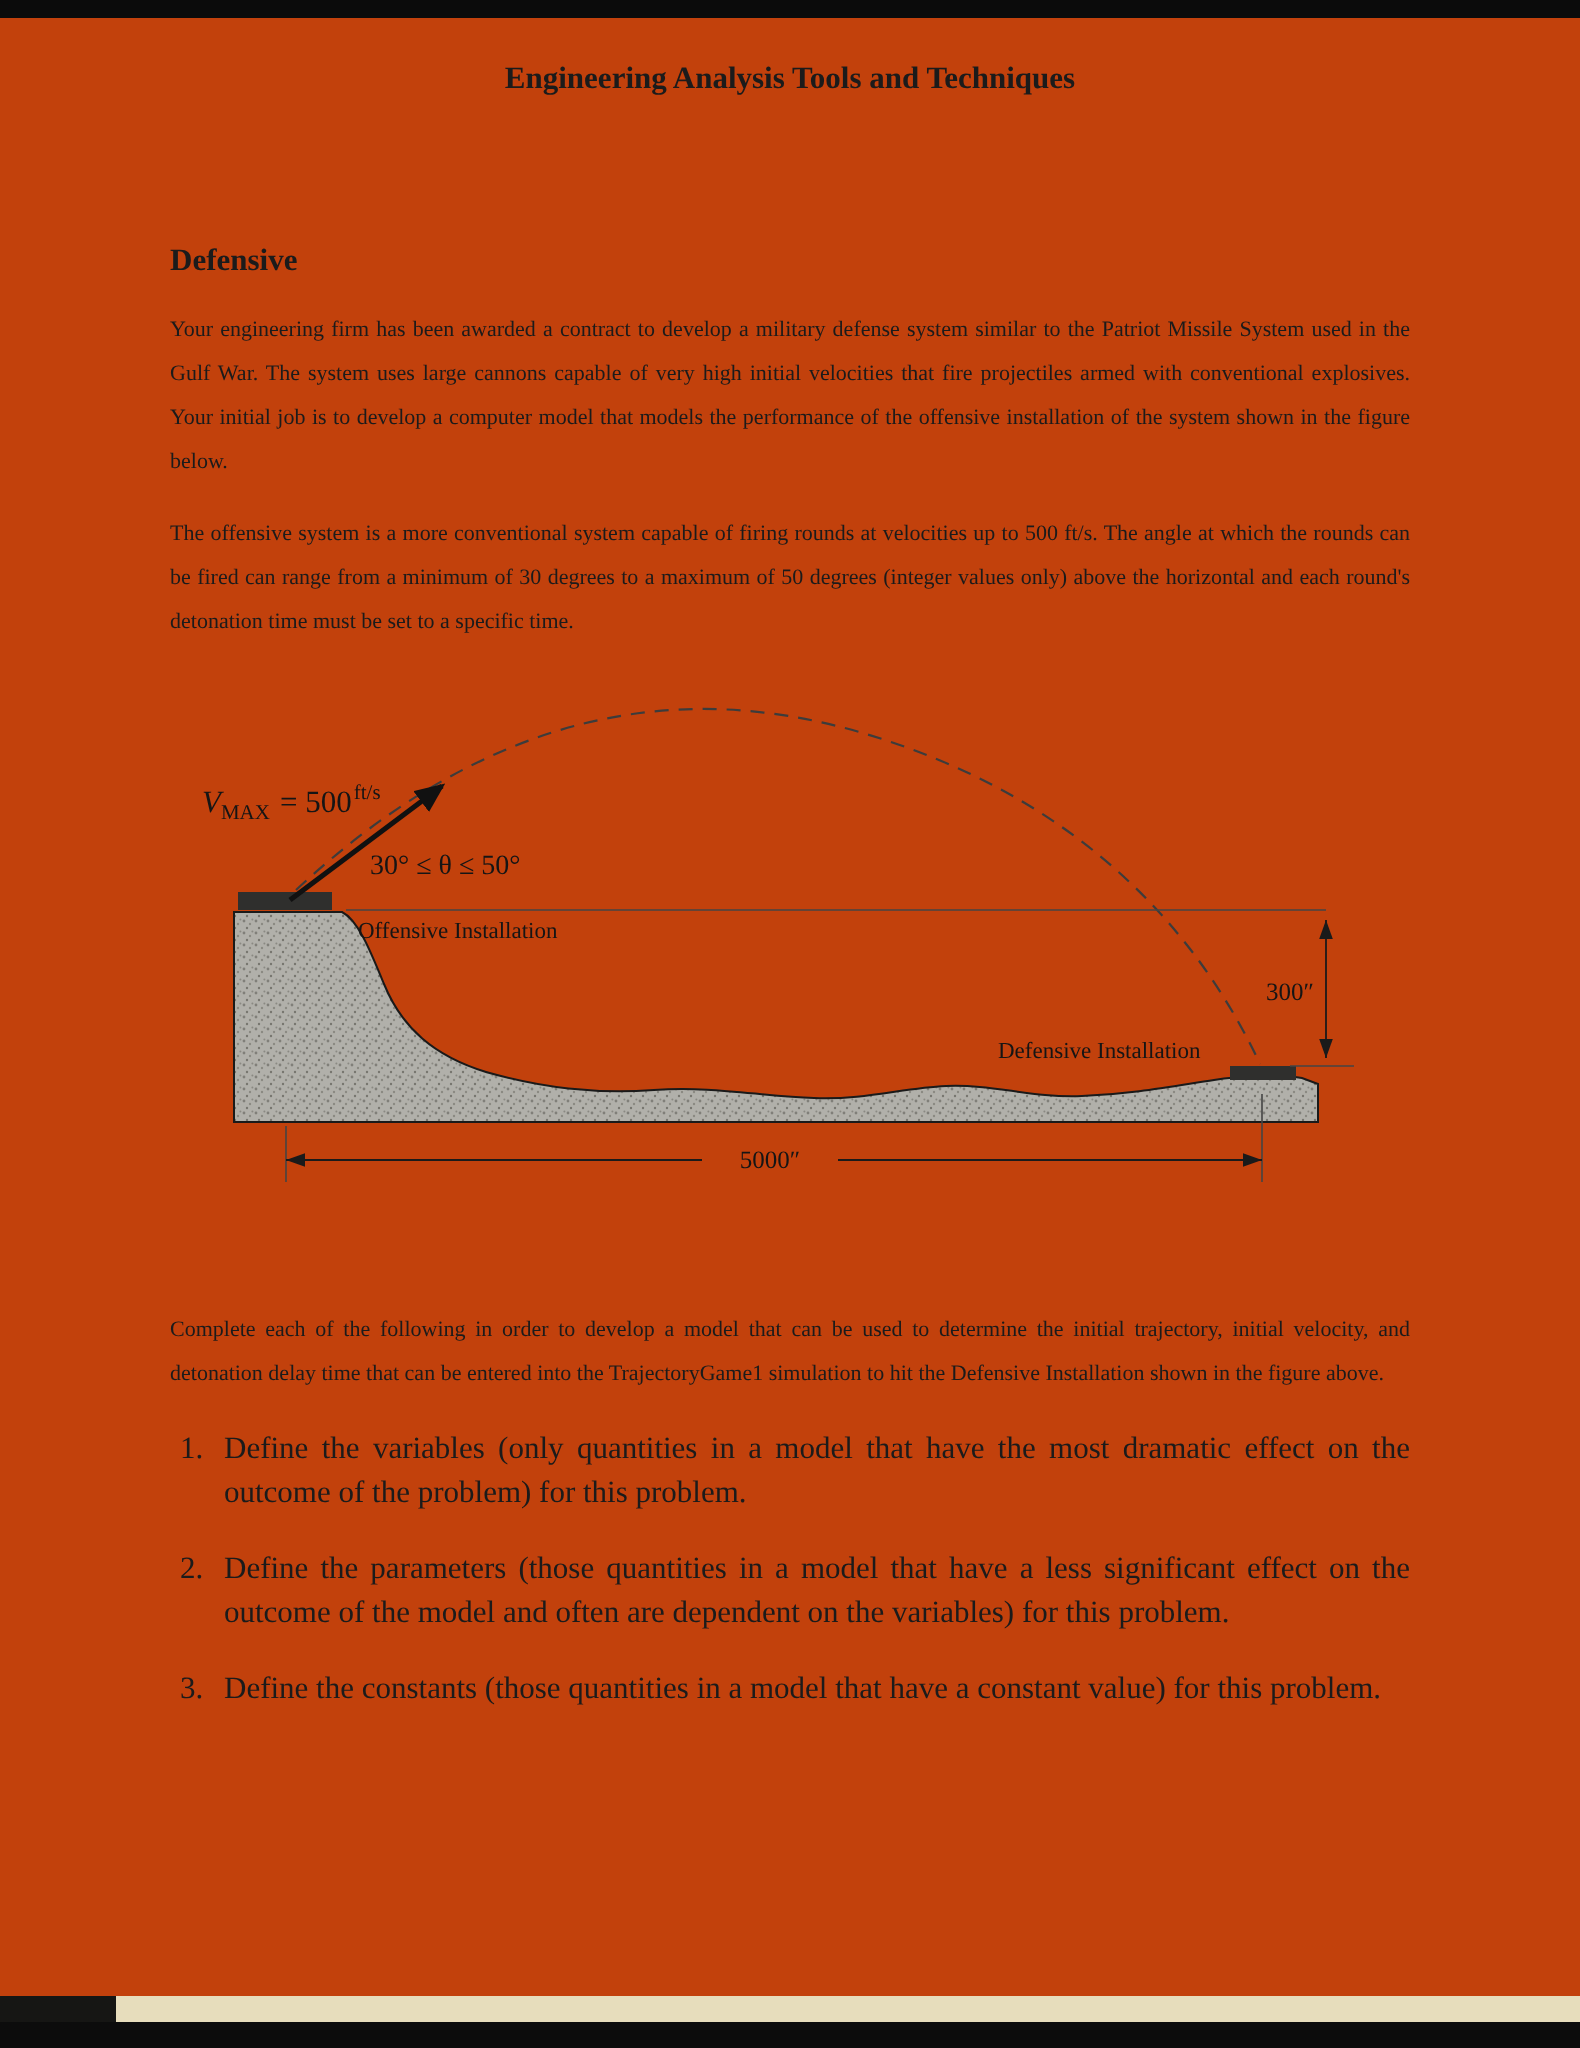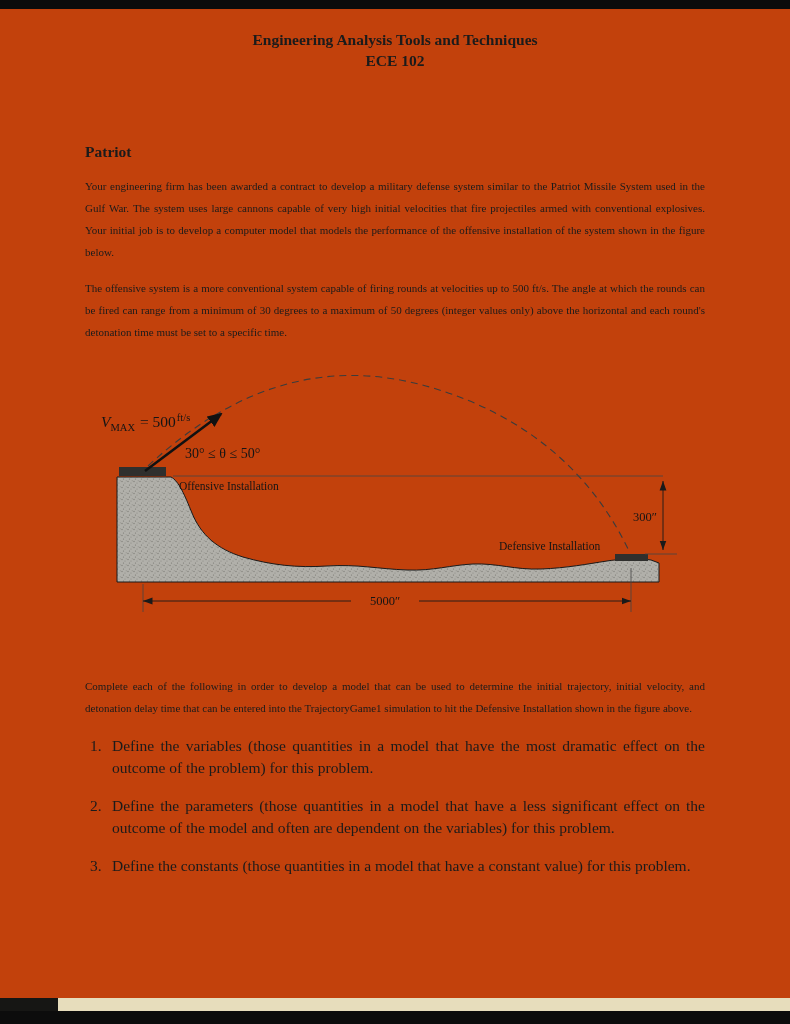--- a/index.html
+++ b/index.html
@@ -35,24 +35,23 @@
 </style>
 </head>
 <body>
 
 <div class="scan-top"></div>
 
 <div class="page">
 
   <div class="doc-header">
     <div class="doc-title">Engineering Analysis Tools and Techniques</div>
-    <div class="doc-title">ECE 102</div>
   </div>
 
-  <div class="hw-heading">Patriot</div>
+  <div class="hw-heading">Defensive</div>
 
   <p class="para">Your engineering firm has been awarded a contract to develop a military defense system similar to the Patriot Missile System used in the Gulf War. The system uses large cannons capable of very high initial velocities that fire projectiles armed with conventional explosives. Your initial job is to develop a computer model that models the performance of the offensive installation of the system shown in the figure below.</p>
   <p class="para">The offensive system is a more conventional system capable of firing rounds at velocities up to 500 ft/s. The angle at which the rounds can be fired can range from a minimum of 30 degrees to a maximum of 50 degrees (integer values only) above the horizontal and each round's detonation time must be set to a specific time.</p>
 
   <div class="figure">
     <svg class="fig-svg" width="620" height="272" viewBox="90 393 620 272">
       <defs>
         <pattern id="stipple" width="6" height="6" patternUnits="userSpaceOnUse">
           <rect width="6" height="6" fill="#b1b0aa"></rect>
           <circle cx="1" cy="1.5" r="0.7" fill="#807f79"></circle>
@@ -94,21 +93,21 @@
       <text x="662" y="557" font-size="12.5" text-anchor="end">300″</text>
       <text x="390" y="641" font-size="12.5" text-anchor="middle">5000″</text>
     </svg>
   </div>
 
   <p class="para instructions">Complete each of the following in order to develop a model that can be used to determine the initial trajectory, initial velocity, and detonation delay time that can be entered into the TrajectoryGame1 simulation to hit the Defensive Installation shown in the figure above.</p>
 
   <div class="hw-list">
     <div class="hw-item">
       <span class="num">1.</span>
-      <span class="itxt">Define the variables (those quantities in a model that have the most dramatic effect on the outcome of the problem) for this problem.</span>
+      <span class="itxt">Define the variables (only quantities in a model that have the most dramatic effect on the outcome of the problem) for this problem.</span>
     </div>
     <div class="hw-item">
       <span class="num">2.</span>
       <span class="itxt">Define the parameters (those quantities in a model that have a less significant effect on the outcome of the model and often are dependent on the variables) for this problem.</span>
     </div>
     <div class="hw-item">
       <span class="num">3.</span>
       <span class="itxt">Define the constants (those quantities in a model that have a constant value) for this problem.</span>
     </div>
   </div>

